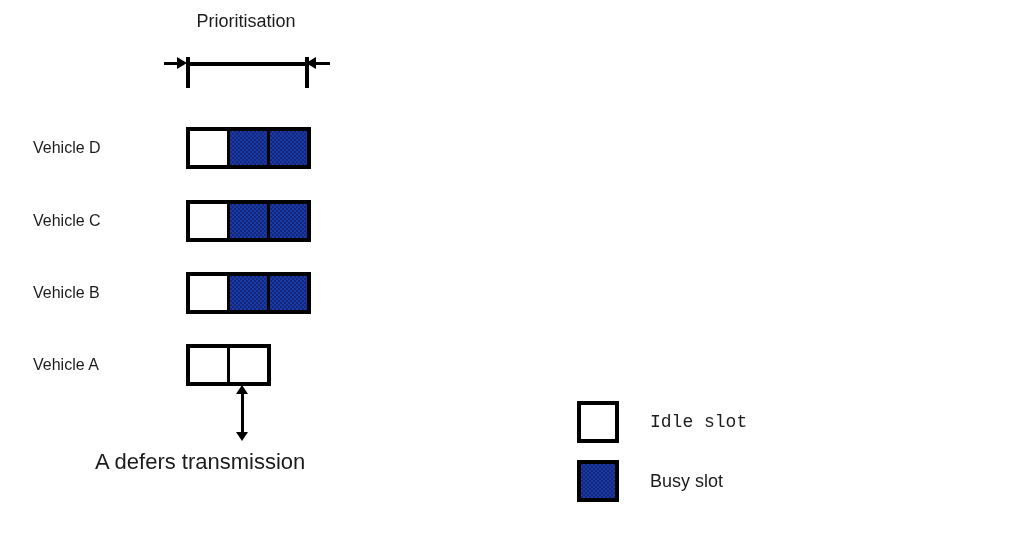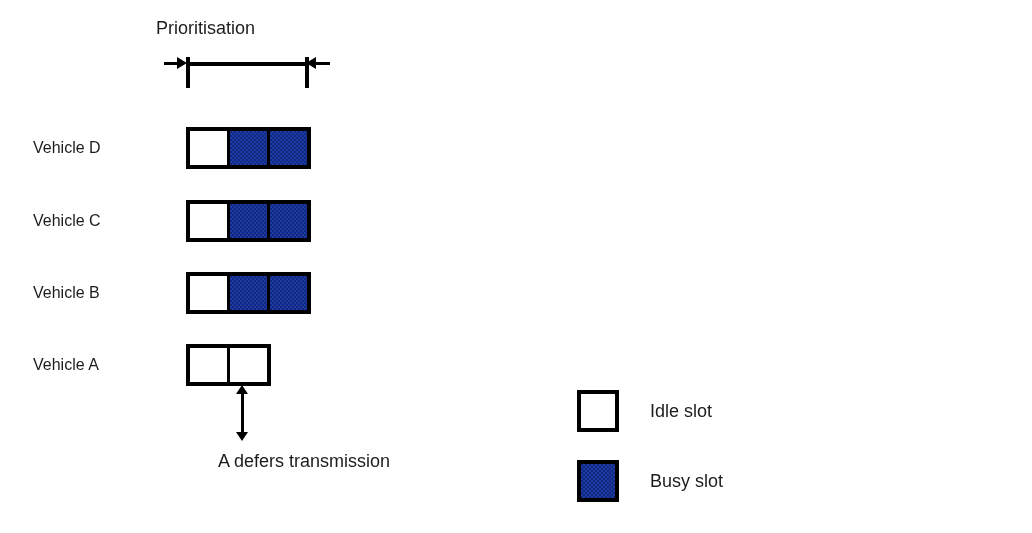--- a/index.html
+++ b/index.html
@@ -20,22 +20,23 @@
     position: absolute;
     left: 0; top: 0;
     width: 1032px;
     height: 533px;
   }
 
   
   .phase-title {
     position: absolute;
     left: 156px;
-    top: 17px;
+    top: 10px;
     width: 180px;
+    text-align: center;
     font-size: 18px;
     line-height: 23px;
     color: #1c1c1c;
   }
   .bracket {
     position: absolute;
     left: 160px;
     top: 55px;
     width: 172px;
     height: 36px;
@@ -157,39 +158,39 @@
   }
   .defer-arrow .head.down {
     bottom: 0;
     border-top: 9px solid #000;
   }
   .defer-caption {
     position: absolute;
     left: 95px;
     top: 450px;
     width: 295px;
-    text-align: right;
-    font-size: 18px;
+    text-align: left;
+    font-size: 22px;
     line-height: 23px;
     color: #1c1c1c;
   }
 
   
   .legend {
     position: absolute;
     left: 577px;
     top: 386px;
   }
   .legend-item {
     position: absolute;
     left: 0;
     display: flex;
     align-items: center;
   }
-  .legend-item.idle-item { top: 4px; }
+  .legend-item.idle-item { top: 15px; font-family: Liberation Mono, monospace; }
   .legend-item.busy-item { top: 74px; }
 
   .legend-swatch {
     width: 42px;
     height: 42px;
     border: 4px solid #000;
     box-sizing: border-box;
   }
   .legend-swatch.idle { background: #ffffff; }
   .legend-swatch.busy {

